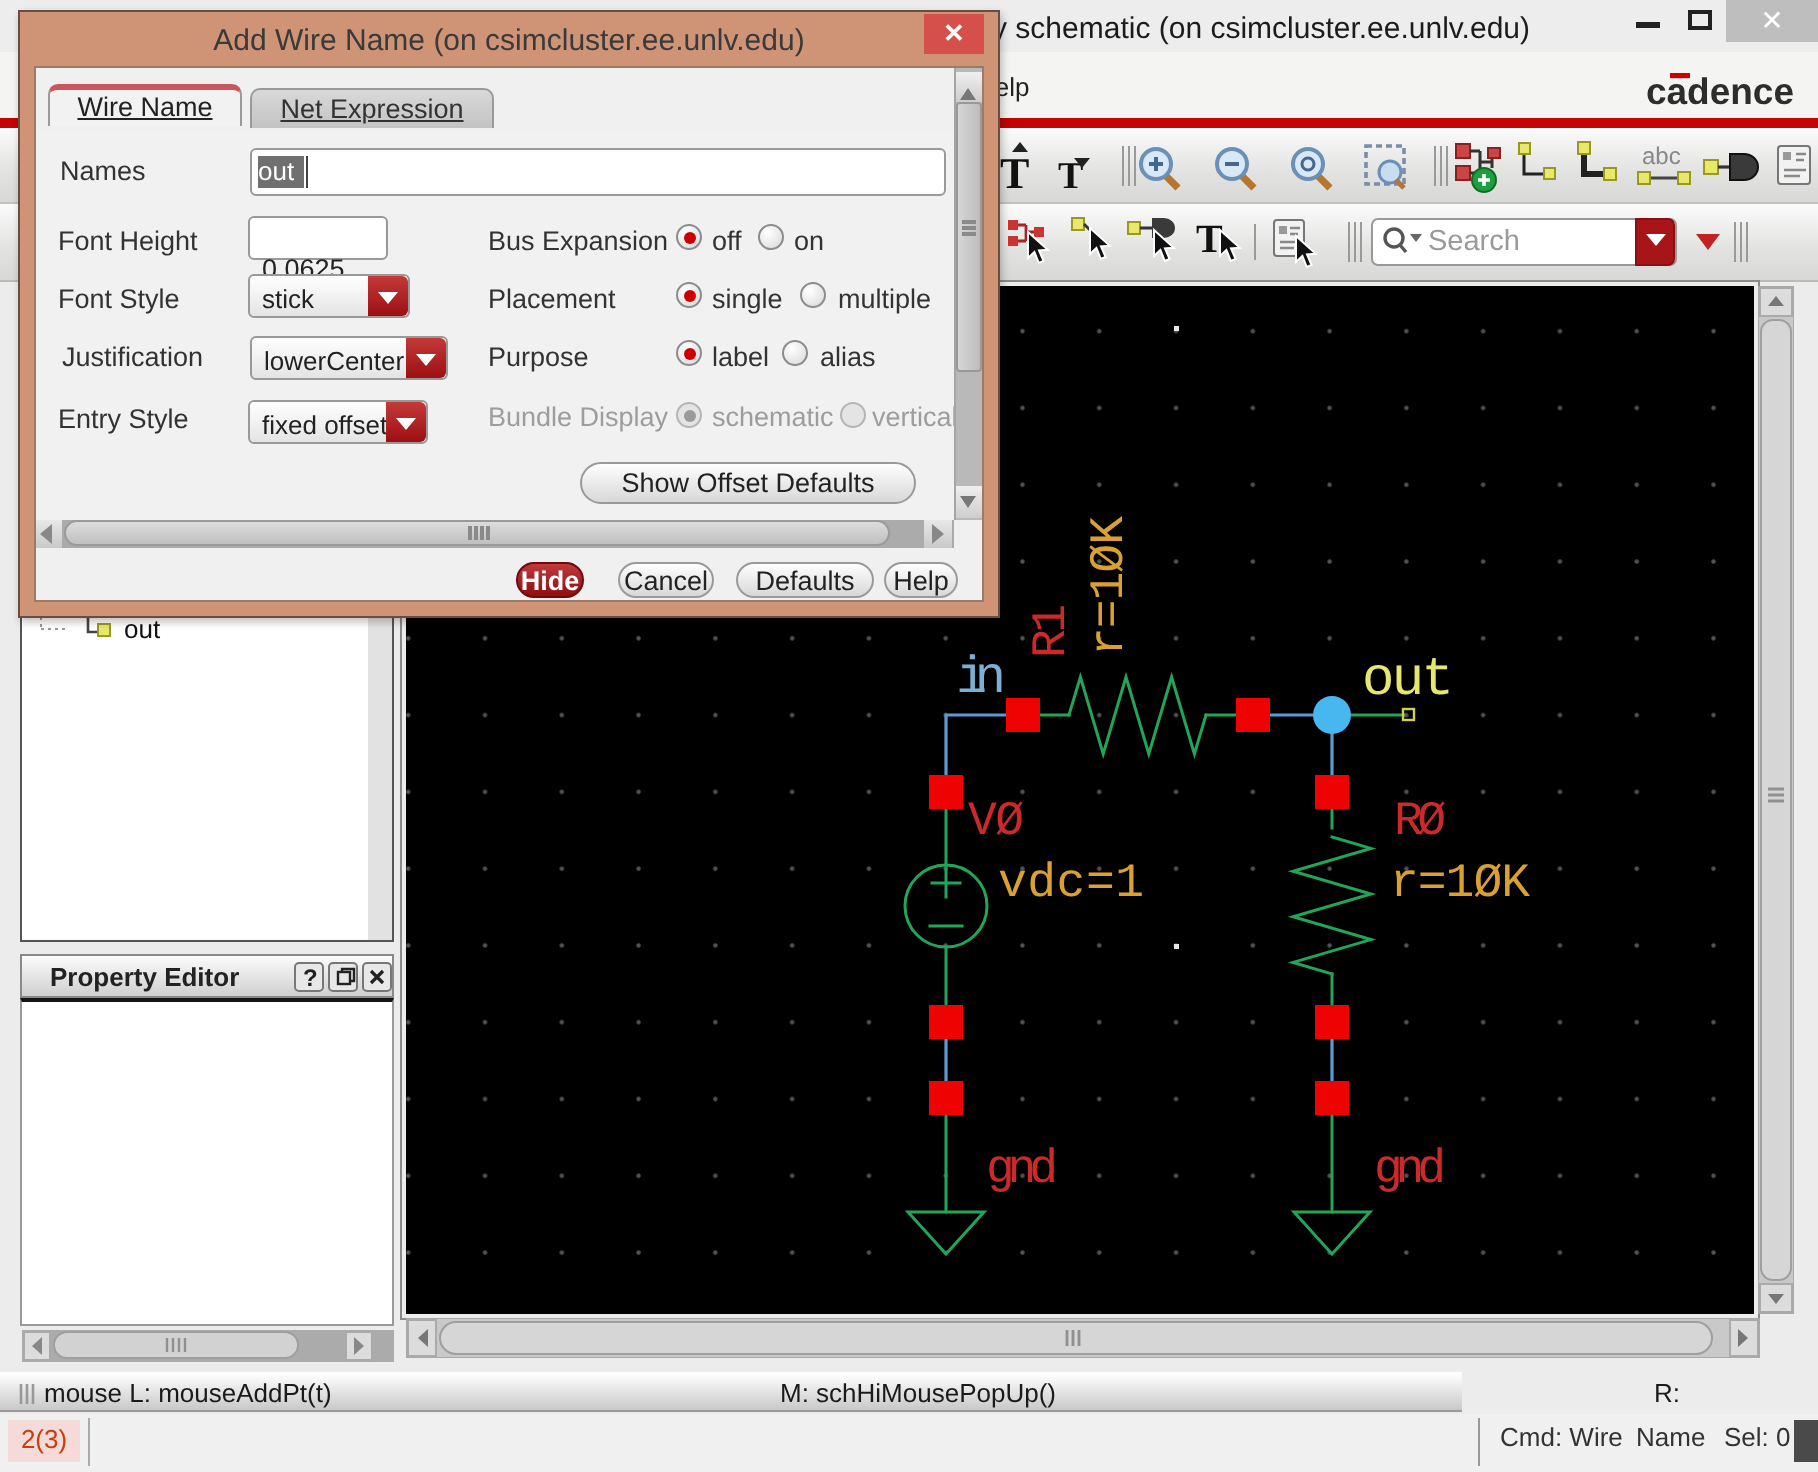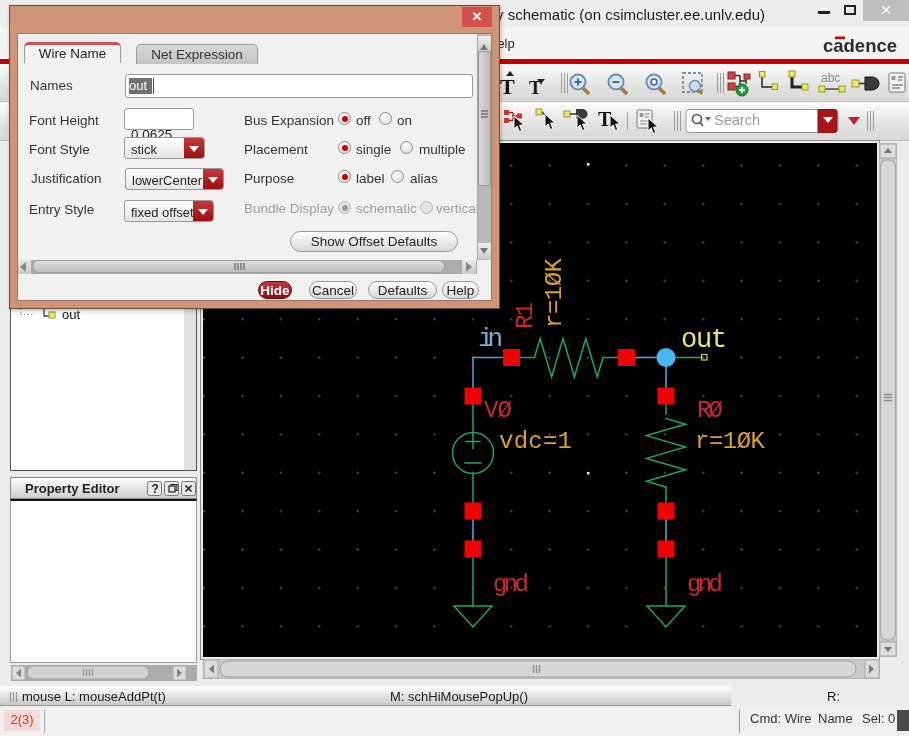--- a/index.html
+++ b/index.html
@@ -29,23 +29,23 @@
 #canv-border { left:200px; top:140px; width:680px; height:520px; border:1px solid #8a8a8a; background:transparent; }
 
 #statusbar { left:0; top:686px; width:731px; height:20px; background:linear-gradient(#fefefe,#c8c8c8); border-top:1px solid #fff; border-bottom:1px solid #9a9a9a; font-size:13px; color:#1a1a1a; }
 #bottombar { left:0; top:707px; width:909px; height:29px; background:#f0f0f0; font-size:13px; color:#333; }
 #chip { left:4px; top:3px; width:36px; height:21px; background:#f6d9d9; color:#c2410c; text-align:center; line-height:20px; position:absolute; font-size:13px; }
 
 #dialog { left:9px; top:5px; width:491px; height:304px; background:#cf9376; border:1px solid #6b4c3e; box-shadow:1px 2px 4px rgba(0,0,0,0.25); }
 #dlg-title { left:0; top:6px; width:489px; text-align:center; font-size:15px; color:#3a3a3a; position:absolute; }
 #dlg-close { left:452px; top:1px; width:30px; height:20px; background:#d6504b; color:#fff; text-align:center; line-height:19px; font-size:13px; font-weight:bold; position:absolute; }
 #dlg-content { left:7px; top:27px; width:475px; height:268px; background:#f0f0f0; border:1px solid #9b7a66; position:absolute; }
-.tab { position:absolute; height:21px; font-size:13.5px; text-align:center; }
+.tab { position:absolute; height:21px; font-size:13.5px; text-align:center;text-decoration:underline; }
 #tab1 { left:6px; top:8px; width:97px; background:#f2f2f2; border:1px solid #9a9a9a; border-top:3px solid #c9565b; border-bottom:none; border-radius:5px 5px 0 0; line-height:18px; color:#222; }
-#tab2 { left:107px; top:10px; width:122px; height:20px; background:linear-gradient(#d9d9d9,#c3c3c3); border:1px solid #9a9a9a; border-bottom:none; border-radius:5px 5px 0 0; line-height:19px; color:#333;margin-left:11px; }
+#tab2 { left:107px; top:10px; width:122px; height:20px; background:linear-gradient(#d9d9d9,#c3c3c3); border:1px solid #9a9a9a; border-bottom:none; border-radius:5px 5px 0 0; line-height:19px; color:#333; }
 #tabpage { left:0px; top:32px; width:459px; height:194px; background:#f1f1f1; border-top:2px solid #f1f1f1; position:absolute; }
 .flabel { position:absolute; font-size:13.5px; color:#333; }
 .flabel.dis { color:#9d9d9d; }
 .tinput { position:absolute; background:#fff; border:1px solid #999; border-radius:3px; font-size:13.5px; color:#222; }
 .combo { position:absolute; height:22px; border-radius:3px; background:linear-gradient(#ffffff,#e4e4e4); border:1px solid #999; }
 .combo .arr { position:absolute; right:0; top:0; bottom:0; width:20px; background:linear-gradient(#c33a39,#9c0f12); border-radius:0 3px 3px 0; }
 .combo .arr:after { content:""; position:absolute; left:5px; top:8px; border:5px solid transparent; border-top:6px solid #fff; }
 .combo .ctext { position:absolute; left:6px; top:3.5px; font-size:13px; color:#222; white-space:nowrap; }
 .radio { position:absolute; width:13px; height:13px; border-radius:50%; background:radial-gradient(circle at 35% 30%, #ffffff, #d8d8d8); border:1px solid #8c8c8c; }
 .radio.on:after { content:""; position:absolute; left:2.5px; top:2.5px; width:6px; height:6px; border-radius:50%; background:#cc0000; }
@@ -320,20 +320,21 @@
   <div id="chip">2(3)</div>
   <span style="position:absolute;left:750px;top:4px;">Cmd: Wire</span>
   <span style="position:absolute;left:818px;top:4px;">Name</span>
   <span style="position:absolute;left:862px;top:4px;">Sel: 0</span>
   <div style="position:absolute;left:44px;top:2px;width:1px;height:24px;background:#aaa;"></div>
   <div style="position:absolute;left:739px;top:2px;width:1px;height:24px;background:#999;"></div>
   <div style="position:absolute;left:897px;top:3px;width:12px;height:21px;background:#4a4a4a;"></div>
 </div>
 
 <div class="abs" id="dialog">
+  <div id="dlg-title">Add Wire Name (on csimcluster.ee.unlv.edu)</div>
   <div id="dlg-close">✕</div>
   <div id="dlg-content">
     <div class="tab" id="tab1">Wire Name</div>
     <div class="tab" id="tab2">Net Expression</div>
     <div id="tabpage">
       <div class="flabel" style="left:12px;top:10px;">Names</div>
       <div class="tinput" style="left:107px;top:6px;width:348px;height:24px;"></div>
       <div style="position:absolute;left:111px;top:10px;width:23px;height:16px;background:#707070;color:#fff;font-size:13px;line-height:16px;">out</div>
       <div style="position:absolute;left:135px;top:10px;width:1px;height:16px;background:#444;"></div>
 

